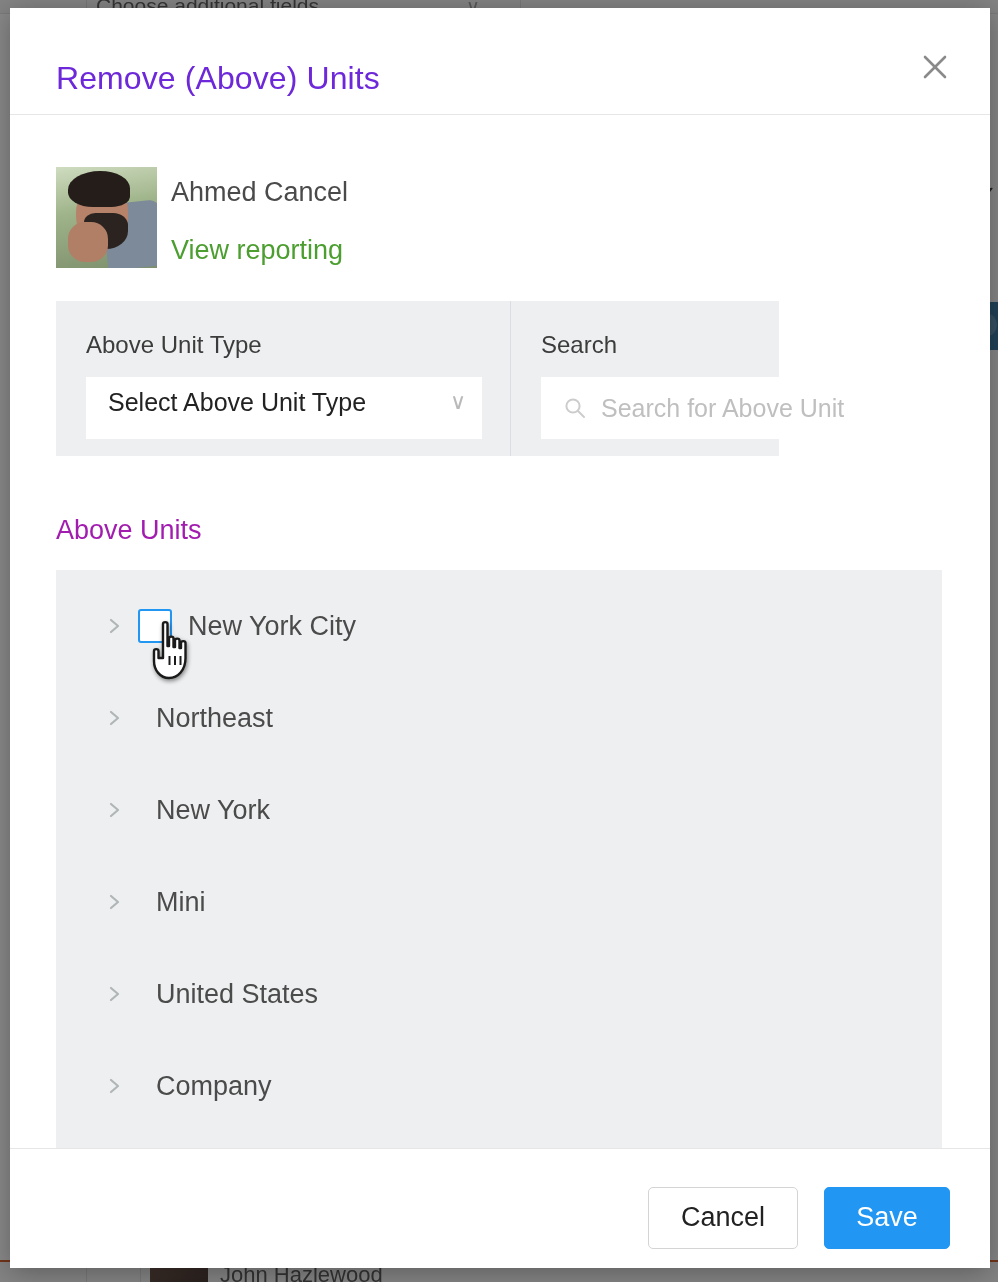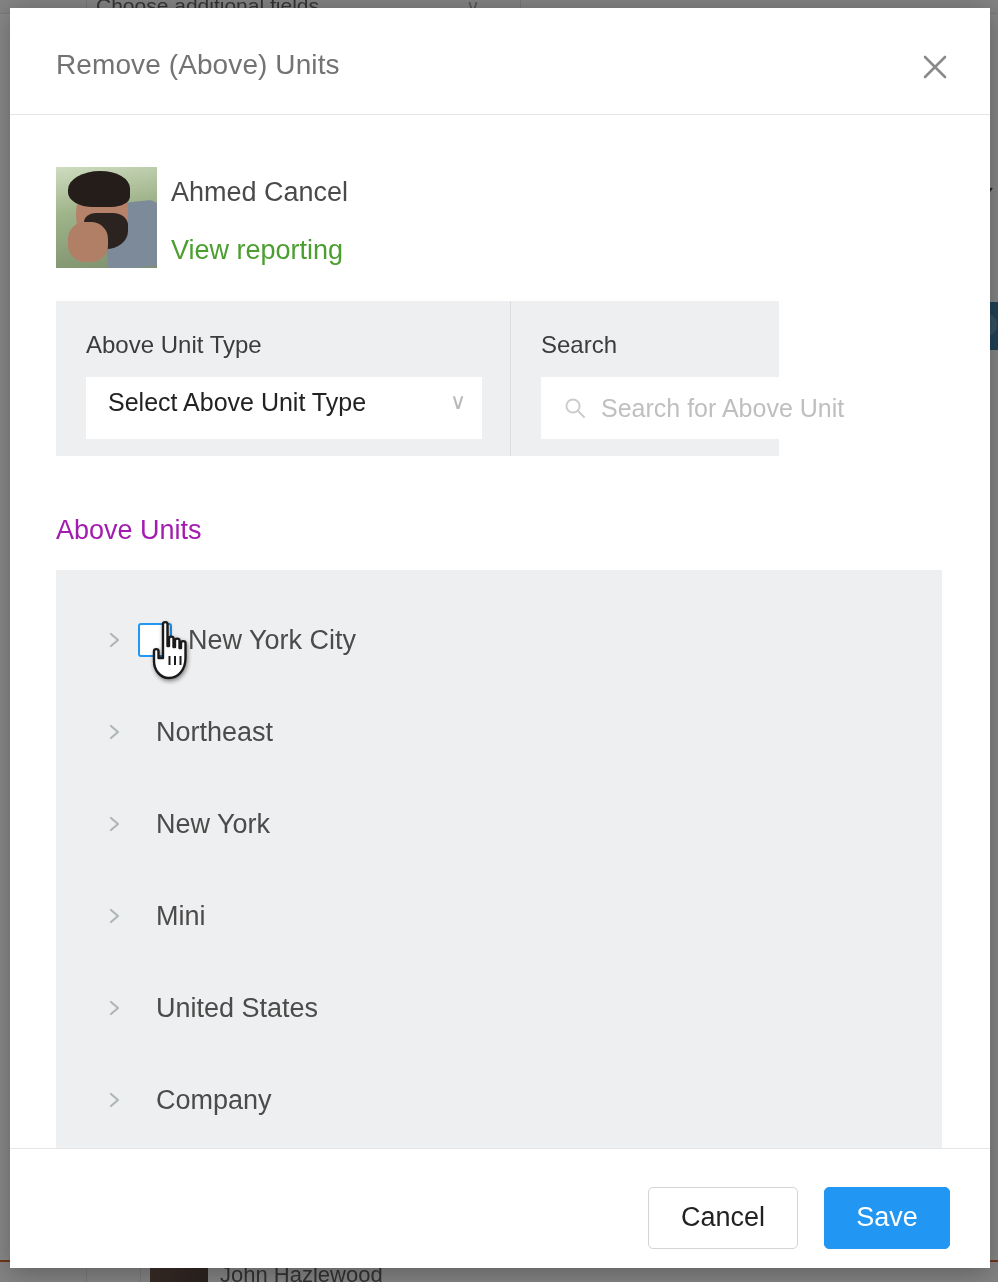--- a/index.html
+++ b/index.html
@@ -146,23 +146,23 @@
   .modal-header {
     position: relative;
     height: 107px;
     flex: none;
     border-bottom: 1px solid #e6e6e6;
   }
 
   .modal-title {
     position: absolute;
     left: 46px;
-    top: 41px;
-    font-size: 28px;
-    color: #737373;
+    top: 52px;
+    font-size: 32px;
+    color: #6d28d9;
     letter-spacing: .1px;
   }
 
   .modal-close {
     position: absolute;
     right: 38px;
     top: 42px;
     width: 34px;
     height: 34px;
     display: flex;
@@ -328,21 +328,21 @@
     color: #a21caf;
   }
 
   .tree-panel {
     position: absolute;
     left: 46px;
     top: 455px;
     width: 886px;
     height: 699px;
     background: #eeeff0;
-    padding: 24px 0 26px 0;
+    padding: 10px 0 26px 0;
   }
 
   .tree-row {
     position: relative;
     height: 92px;
     display: flex;
     align-items: center;
     padding-left: 48px;
     cursor: pointer;
   }

